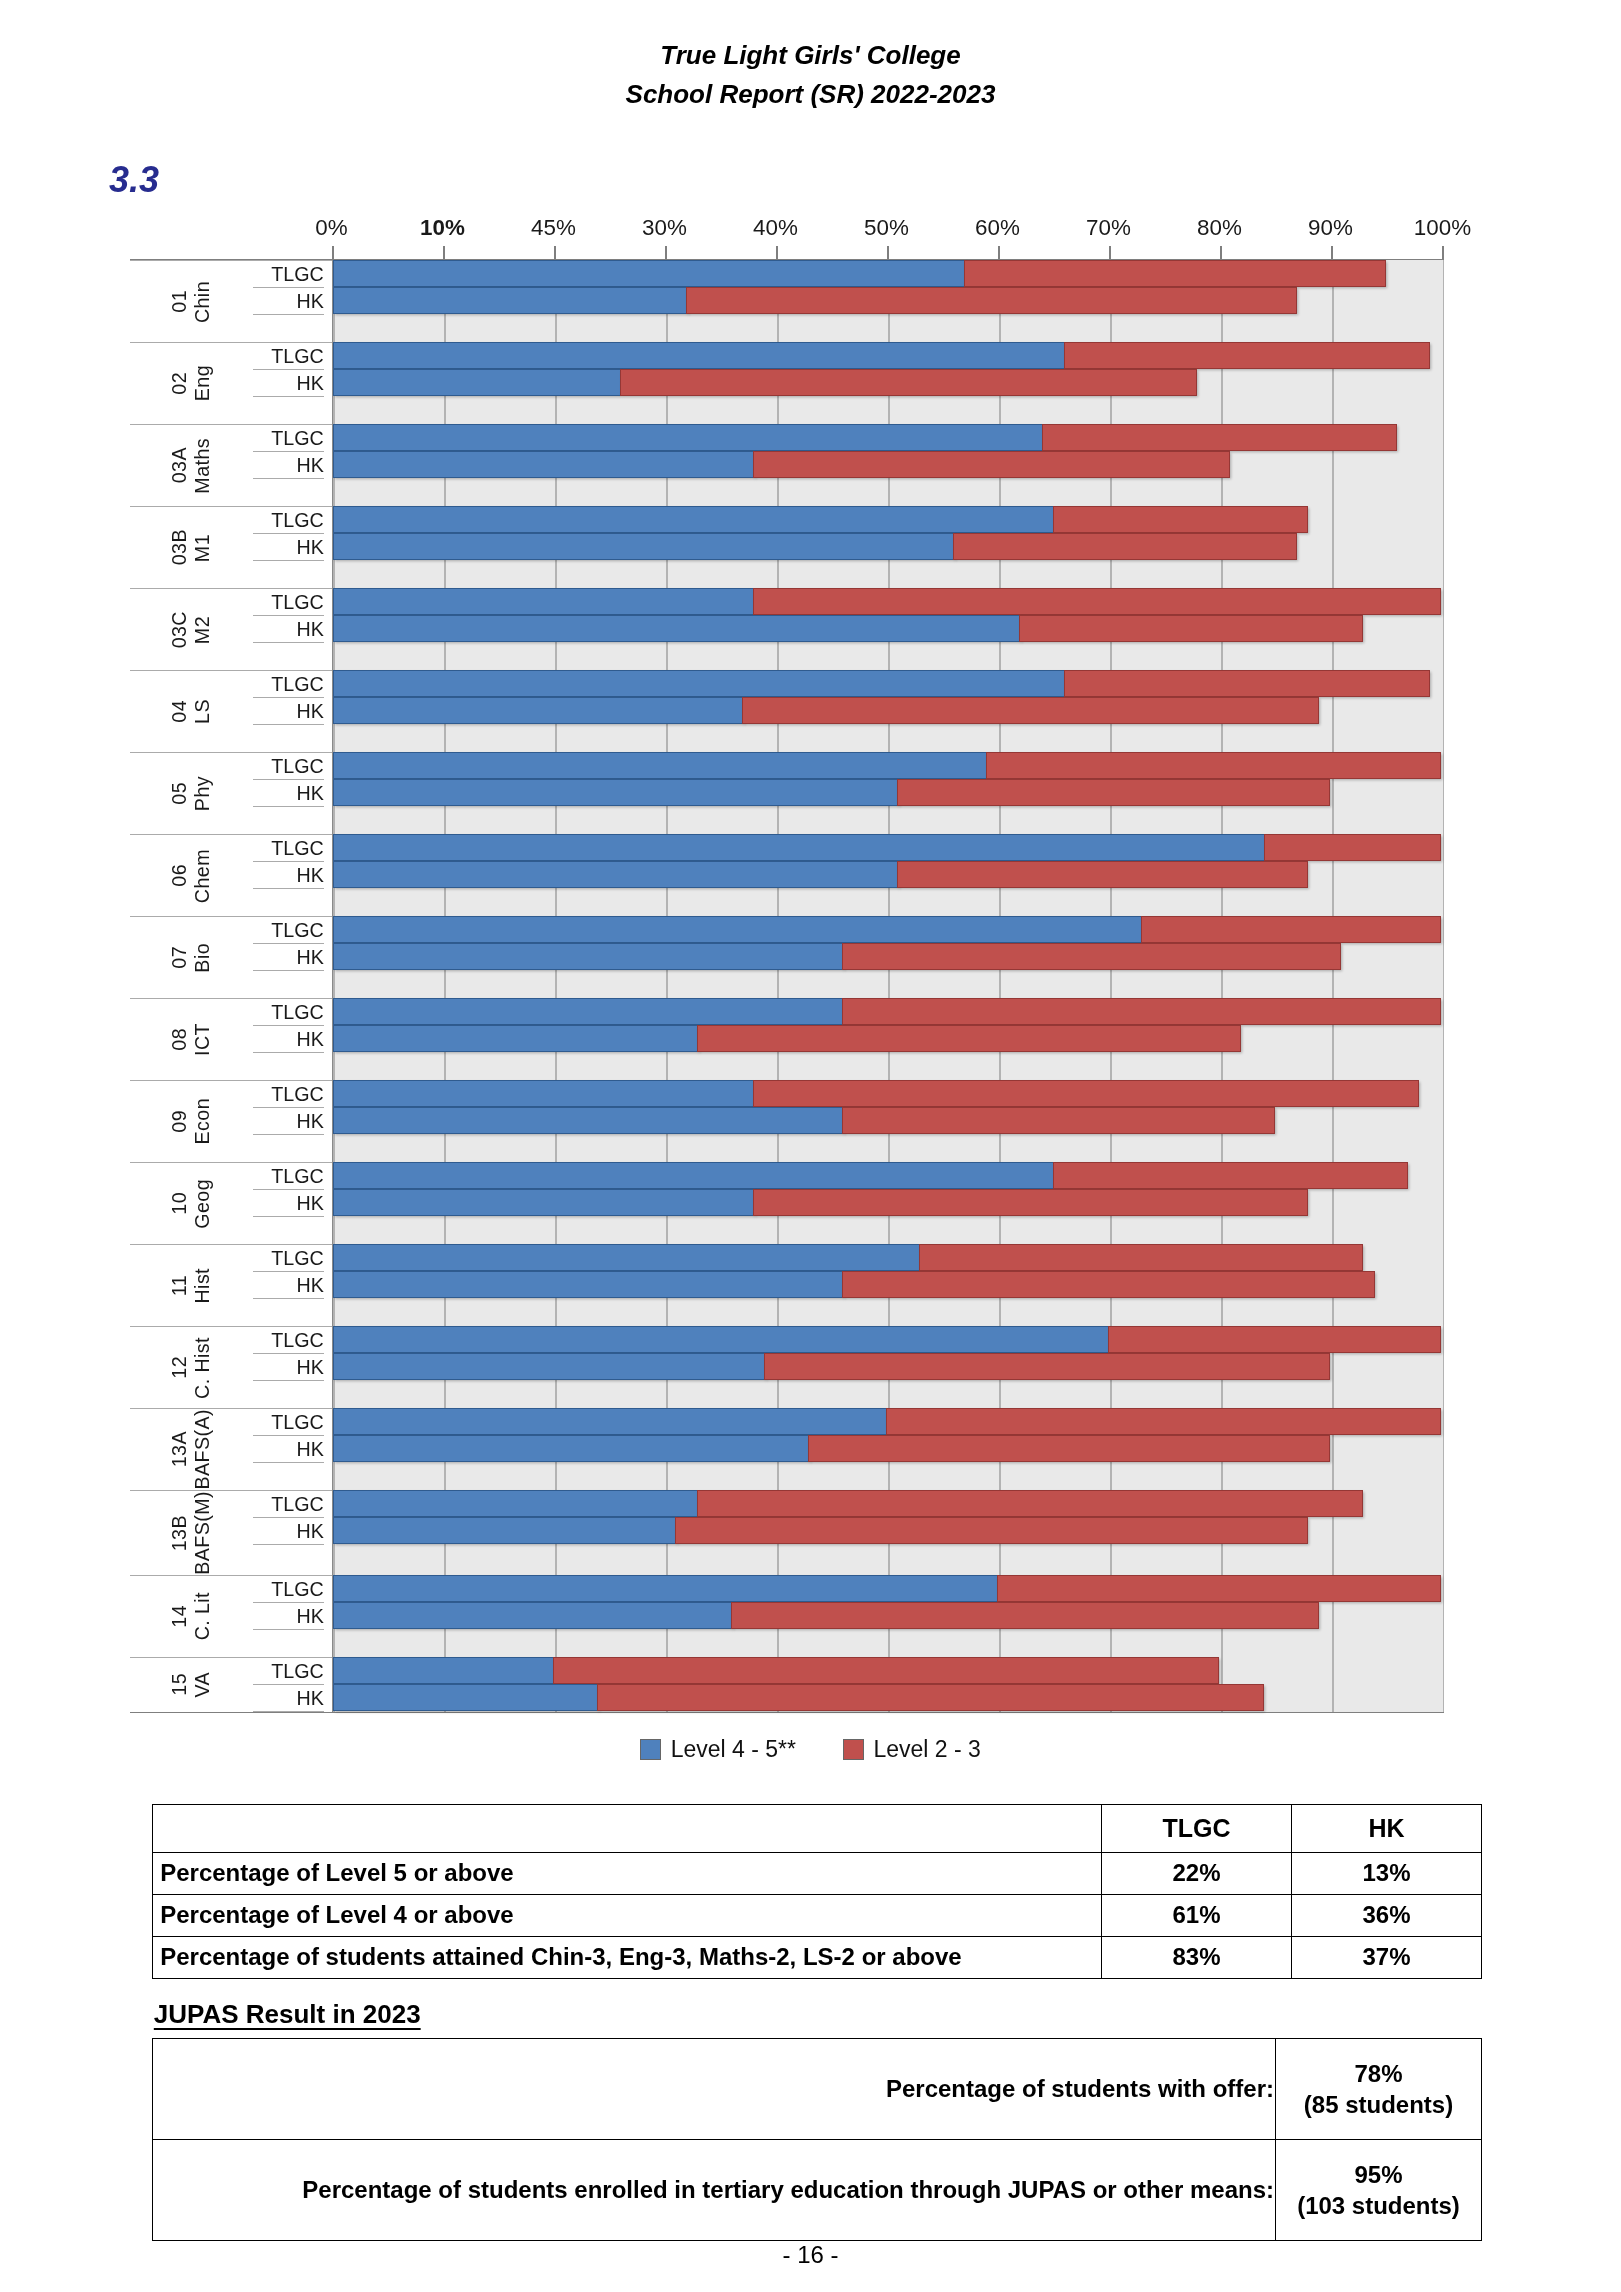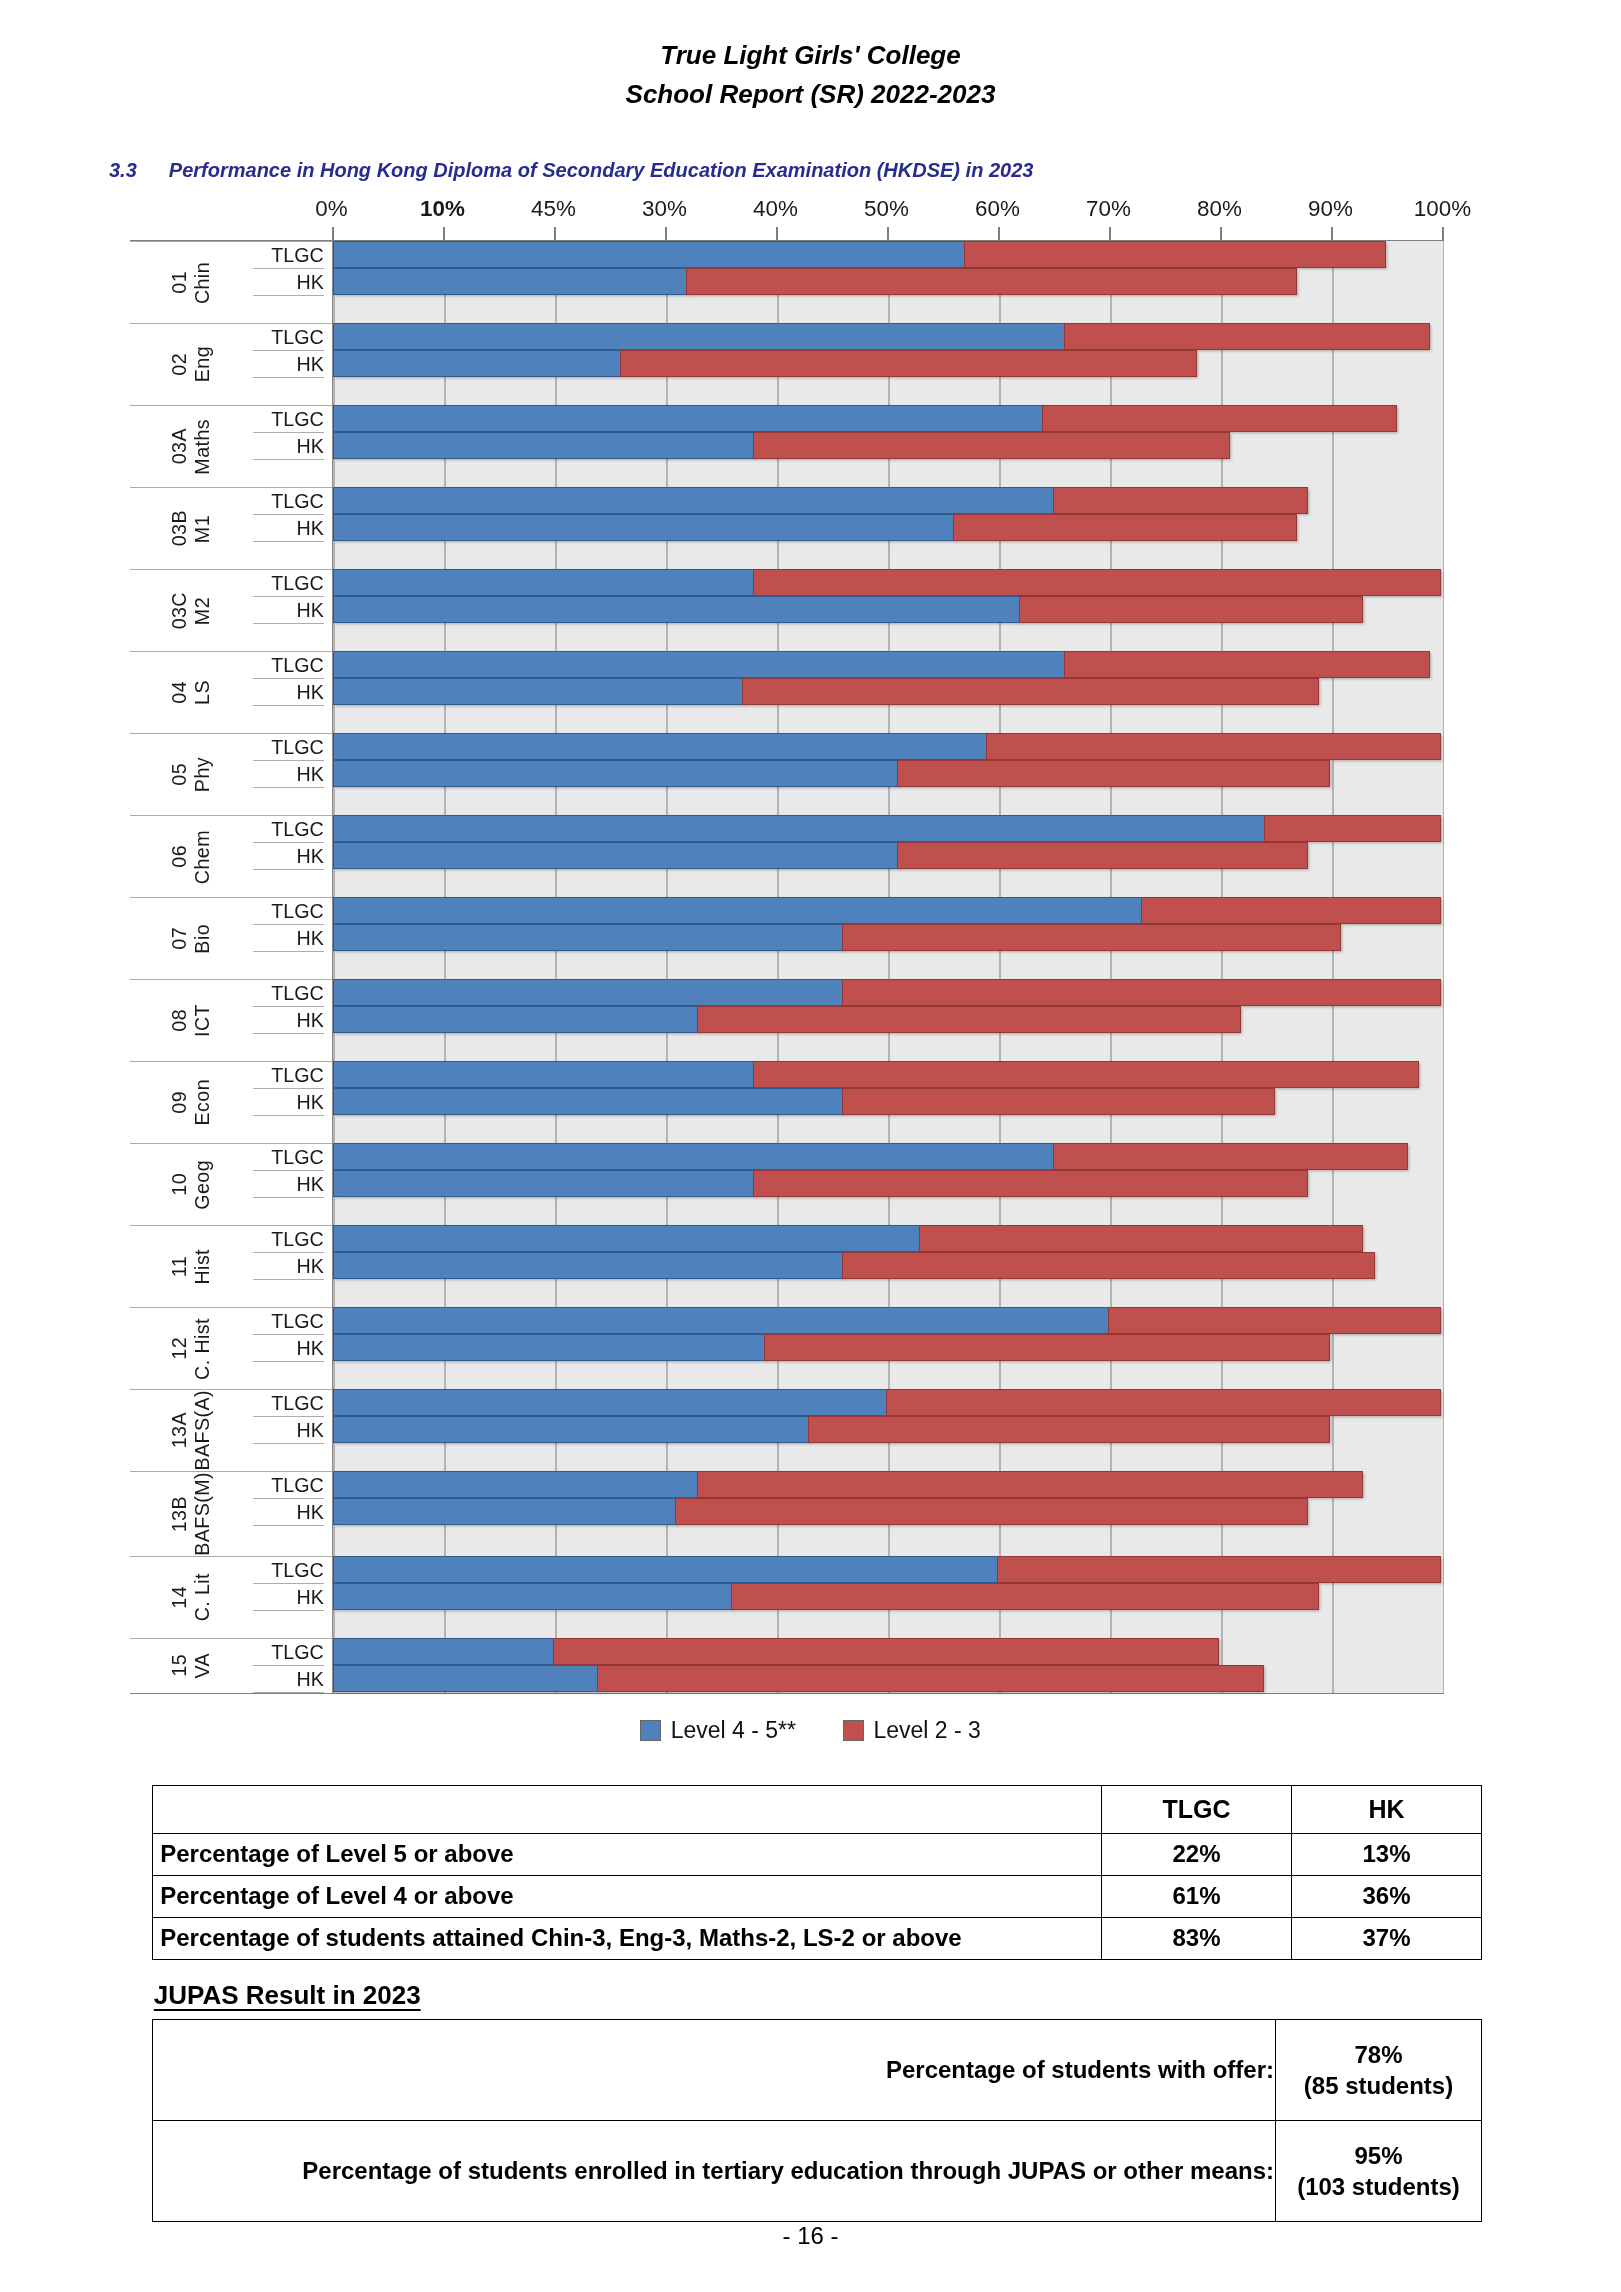--- a/index.html
+++ b/index.html
@@ -3,21 +3,21 @@
 <meta charset="utf-8">
 <style>
   html,body{margin:0;padding:0;background:#fff;}
   .page{width:1621px;height:2293px;position:relative;background:#ffffff;
         font-family:"Liberation Sans", sans-serif;color:#000;overflow:hidden;}
   
   .doc-header{padding-top:36px;text-align:center;font-weight:bold;font-style:italic;
               font-size:26px;line-height:1.5;}
   
   .section-heading{margin:45px 0 0 109px;color:#272c8f;font-weight:bold;font-style:italic;
-                   font-size:20px;display:flex;gap:32px;align-items:baseline;}
+                   font-size:36px;display:flex;gap:32px;align-items:baseline;}
   
   .chart{margin-left:130px;margin-top:10.7px;width:1314px;position:relative;}
   .axis-labels{position:relative;height:34px;font-size:22.4px;color:#1a1a1a;}
   .axis-labels span{position:absolute;width:111px;text-align:center;top:3.6px;}
   .tick-row{margin-left:202px;width:1112px;height:13.4px;
             background:repeating-linear-gradient(to right,#7f7f7f 0 1.8px,transparent 1.8px 111px);}
   .plot-top{width:1314px;border-top:1.8px solid #7f7f7f;}
   .group{display:flex;}
   .gutter{width:202px;display:flex;box-sizing:border-box;border-top:1.8px solid #ababab;}
   .glabel{flex:1;display:flex;align-items:center;justify-content:center;
@@ -67,21 +67,20 @@
 
 <div class="page">
 
   <div class="doc-header">
     <div>True Light Girls' College</div>
     <div>School Report (SR) 2022-2023</div>
   </div>
 
   <div class="section-heading">
     <span>3.3</span>
-    <span>Performance in Hong Kong Diploma of Secondary Education Examination (HKDSE) in 2023</span>
   </div>
 
   <div class="chart">
     <div class="axis-labels" id="axis-labels">
         <span style="left: 146px;">0%</span>
         <span style="left: 257px; font-weight: bold;">10%</span>
         <span style="left: 368px;">45%</span>
         <span style="left: 479px;">30%</span>
         <span style="left: 590px;">40%</span>
         <span style="left: 701px;">50%</span>

